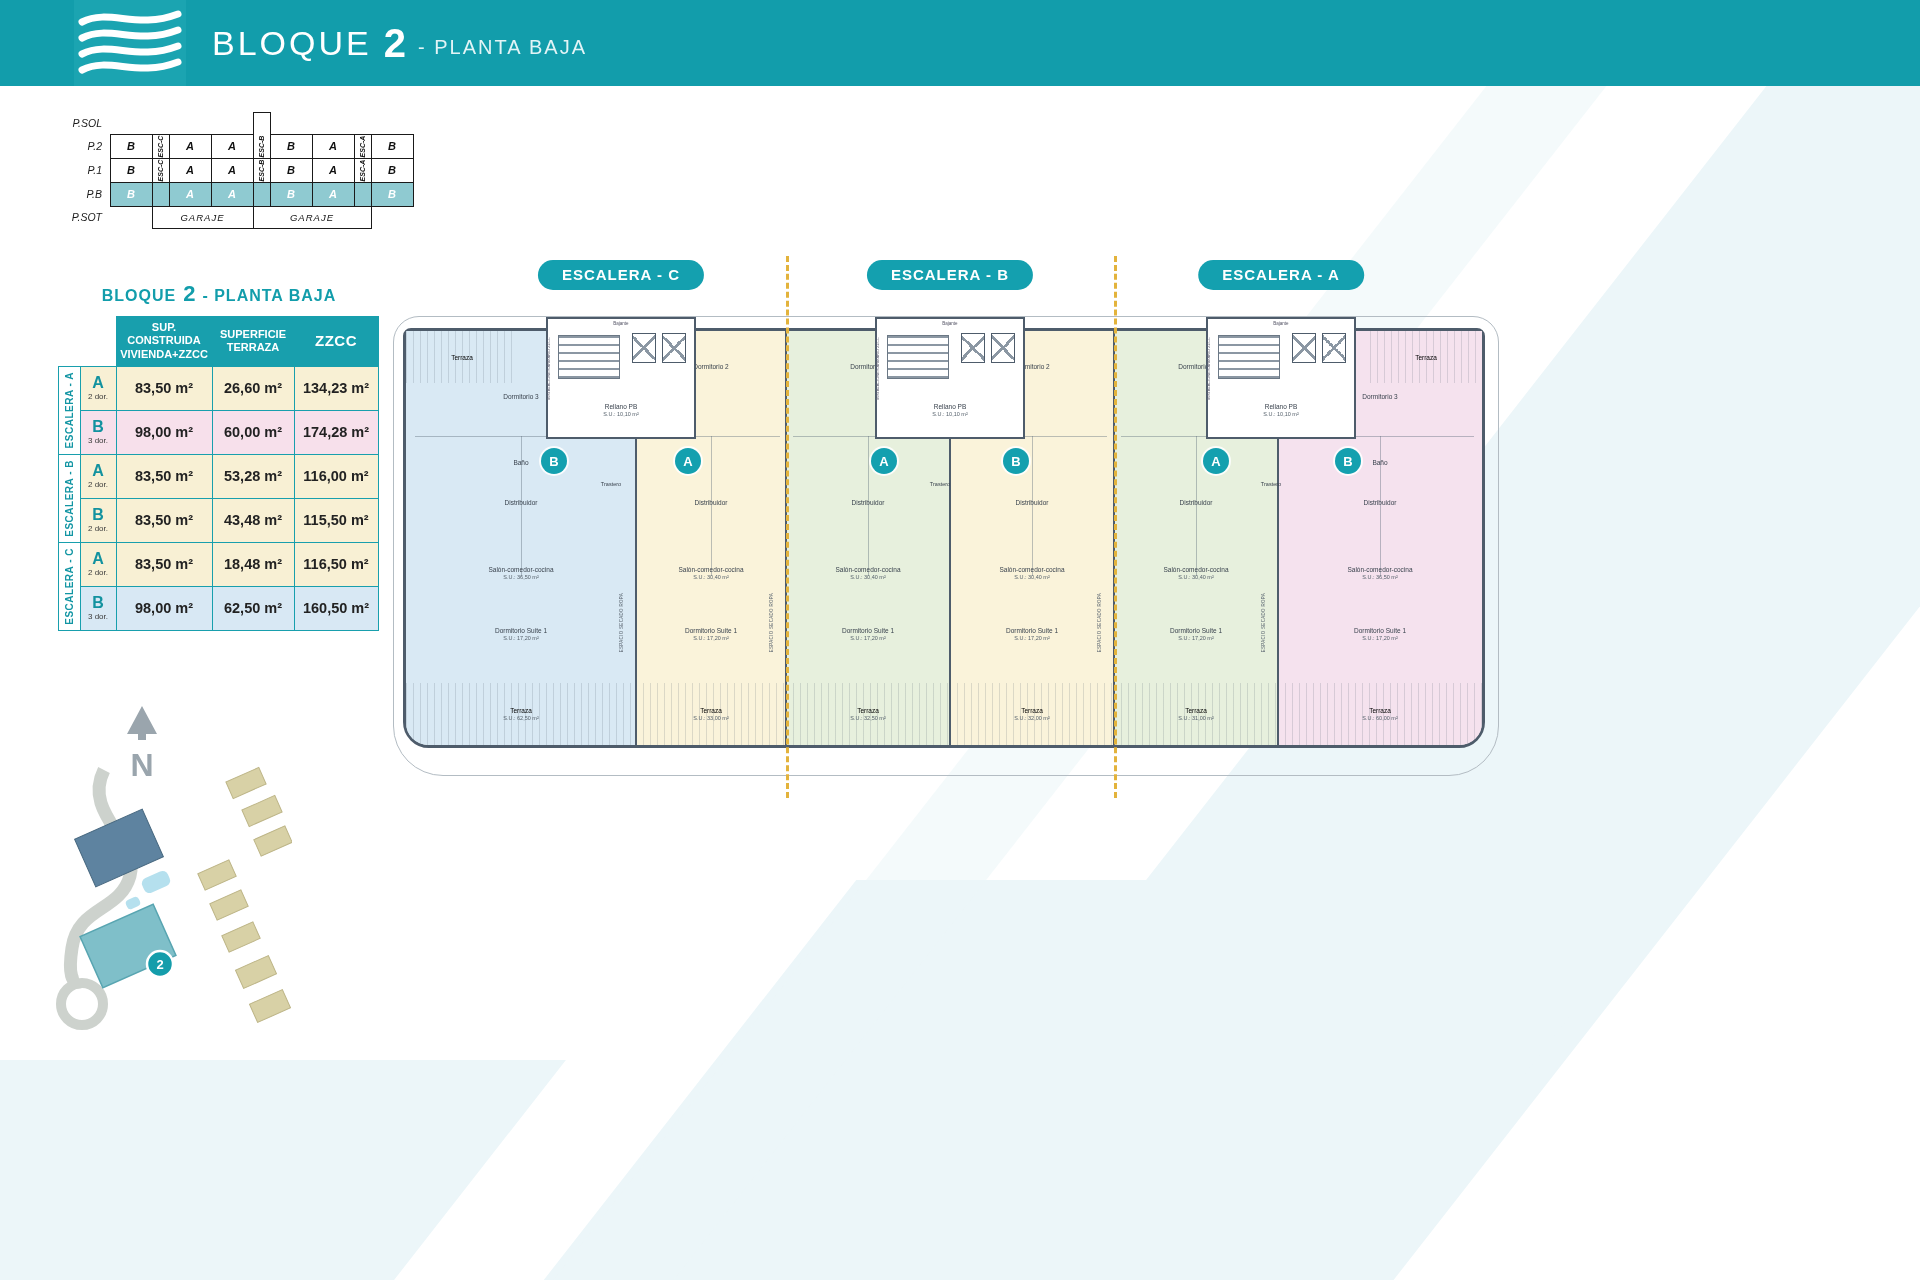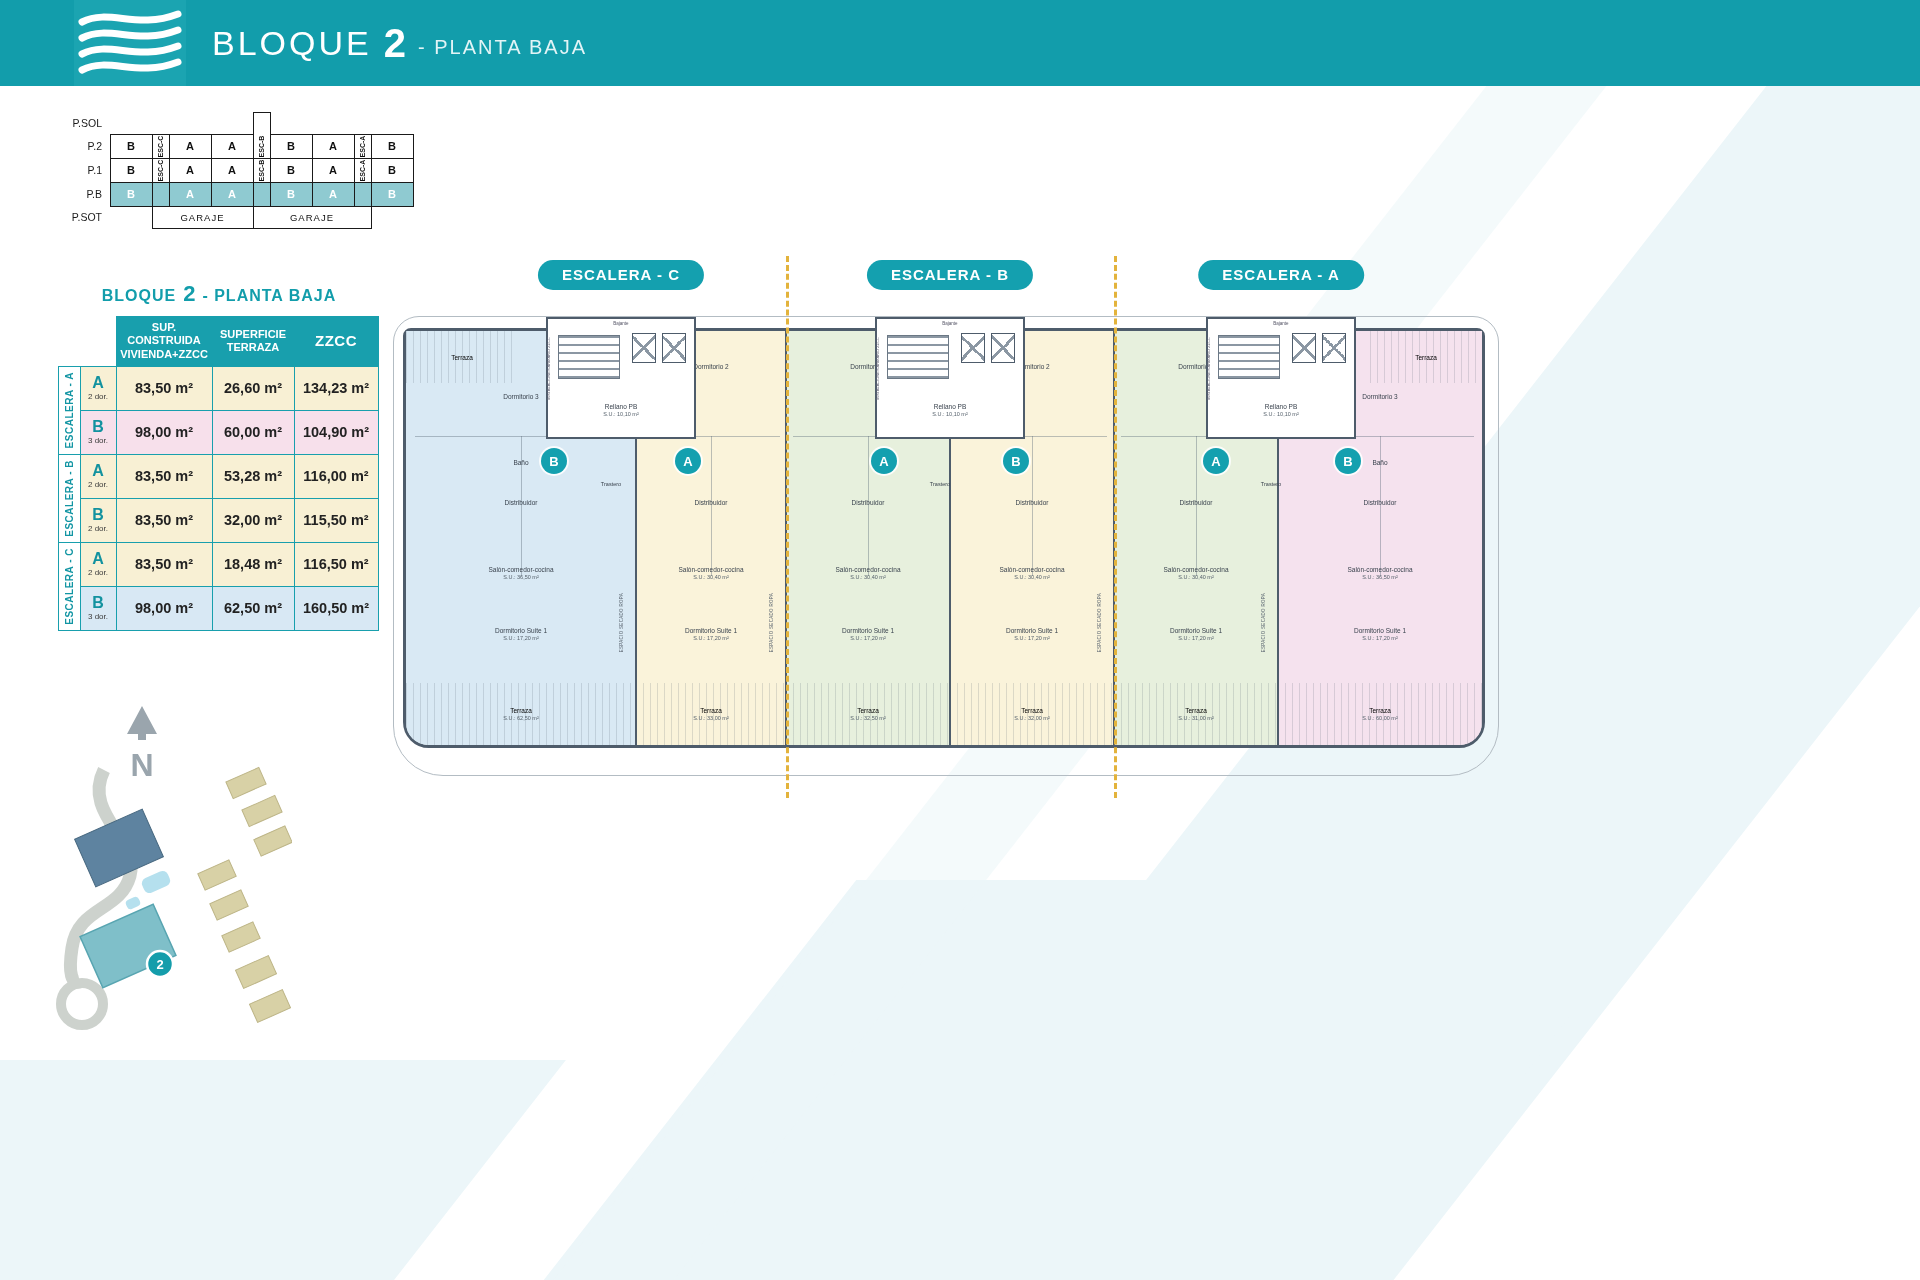--- a/index.html
+++ b/index.html
@@ -18,21 +18,21 @@
   .topbar { position:absolute; left:0; top:0; width:1920px; height:86px; background:#129DAB; z-index:5; }
   .logo { position:absolute; left:74px; top:0; width:112px; height:86px; background:#1BA4B1; }
   .titlewrap { position:absolute; left:212px; top:0; height:86px; display:flex; align-items:center; gap:12px; }
   .t-word { color:#fff; font-size:34px; letter-spacing:3px; font-weight:400; }
   .t-num  { color:#fff; font-size:40px; font-weight:bold; }
   .t-sub  { color:#e2f4f6; font-size:20px; letter-spacing:2px; font-weight:300; padding-top:8px; }
 
   
   .stack { position:absolute; left:64px; top:112px; display:grid; z-index:5;
            grid-template-columns:46px 42px 17px 42px 42px 17px 42px 42px 17px 42px;
-           grid-template-rows:22px 24px 24px 24px 22px; }
+           grid-template-rows:22px 24px 24px 24px 22px;font-style:italic; }
   .flab { display:flex; align-items:center; justify-content:flex-end; padding-right:8px;
           font-size:10.5px; color:#1a1a1a; }
   .sc { border:1px solid #1a1a1a; margin:-0.5px; background:#fff; display:flex; align-items:center;
         justify-content:center; font-size:11px; font-weight:bold; color:#111; z-index:1; }
   .sc.esc { padding:0; }
   .vtx { transform:rotate(-90deg); font-size:7px; font-weight:bold; white-space:nowrap; }
   .sc.pbx { background:#8FCAD1; color:#fff; }
   .shaft { border:1px solid #1a1a1a; border-bottom:none; margin:-0.5px; background:#fff; z-index:2; }
   .spacer { background:transparent; }
   .garaje { border:1px solid #1a1a1a; margin:-0.5px; background:#fff; display:flex; align-items:center;
@@ -237,38 +237,38 @@
       </div>
       <div class="cell vcell row-cream" style="grid-column:3;grid-row:2">83,50 m²</div>
       <div class="cell vcell row-cream" style="grid-column:4;grid-row:2">26,60 m²</div>
       <div class="cell vcell row-cream" style="grid-column:5;grid-row:2">134,23 m²</div>
       <div class="cell ucell row-pink" style="grid-column:2;grid-row:3">
         <span class="ul">B</span>
         <span class="ud">3 dor.</span>
       </div>
       <div class="cell vcell row-pink" style="grid-column:3;grid-row:3">98,00 m²</div>
       <div class="cell vcell row-pink" style="grid-column:4;grid-row:3">60,00 m²</div>
-      <div class="cell vcell row-pink" style="grid-column:5;grid-row:3">104,90 m²</div>
+      <div class="cell vcell row-pink" style="grid-column:5;grid-row:3">174,28 m²</div>
 
       <div class="cell glabel" style="grid-column:1;grid-row:4 / span 2">
         <span class="vtx2">ESCALERA - B</span>
       </div>
       <div class="cell ucell row-cream" style="grid-column:2;grid-row:4">
         <span class="ul">A</span>
         <span class="ud">2 dor.</span>
       </div>
       <div class="cell vcell row-cream" style="grid-column:3;grid-row:4">83,50 m²</div>
       <div class="cell vcell row-cream" style="grid-column:4;grid-row:4">53,28 m²</div>
       <div class="cell vcell row-cream" style="grid-column:5;grid-row:4">116,00 m²</div>
       <div class="cell ucell row-cream" style="grid-column:2;grid-row:5">
         <span class="ul">B</span>
         <span class="ud">2 dor.</span>
       </div>
       <div class="cell vcell row-cream" style="grid-column:3;grid-row:5">83,50 m²</div>
-      <div class="cell vcell row-cream" style="grid-column:4;grid-row:5">32,00 m²</div>
+      <div class="cell vcell row-cream" style="grid-column:4;grid-row:5">43,48 m²</div>
       <div class="cell vcell row-cream" style="grid-column:5;grid-row:5">115,50 m²</div>
 
       <div class="cell glabel" style="grid-column:1;grid-row:6 / span 2">
         <span class="vtx2">ESCALERA - C</span>
       </div>
       <div class="cell ucell row-cream" style="grid-column:2;grid-row:6">
         <span class="ul">A</span>
         <span class="ud">2 dor.</span>
       </div>
       <div class="cell vcell row-cream" style="grid-column:3;grid-row:6">83,50 m²</div>

